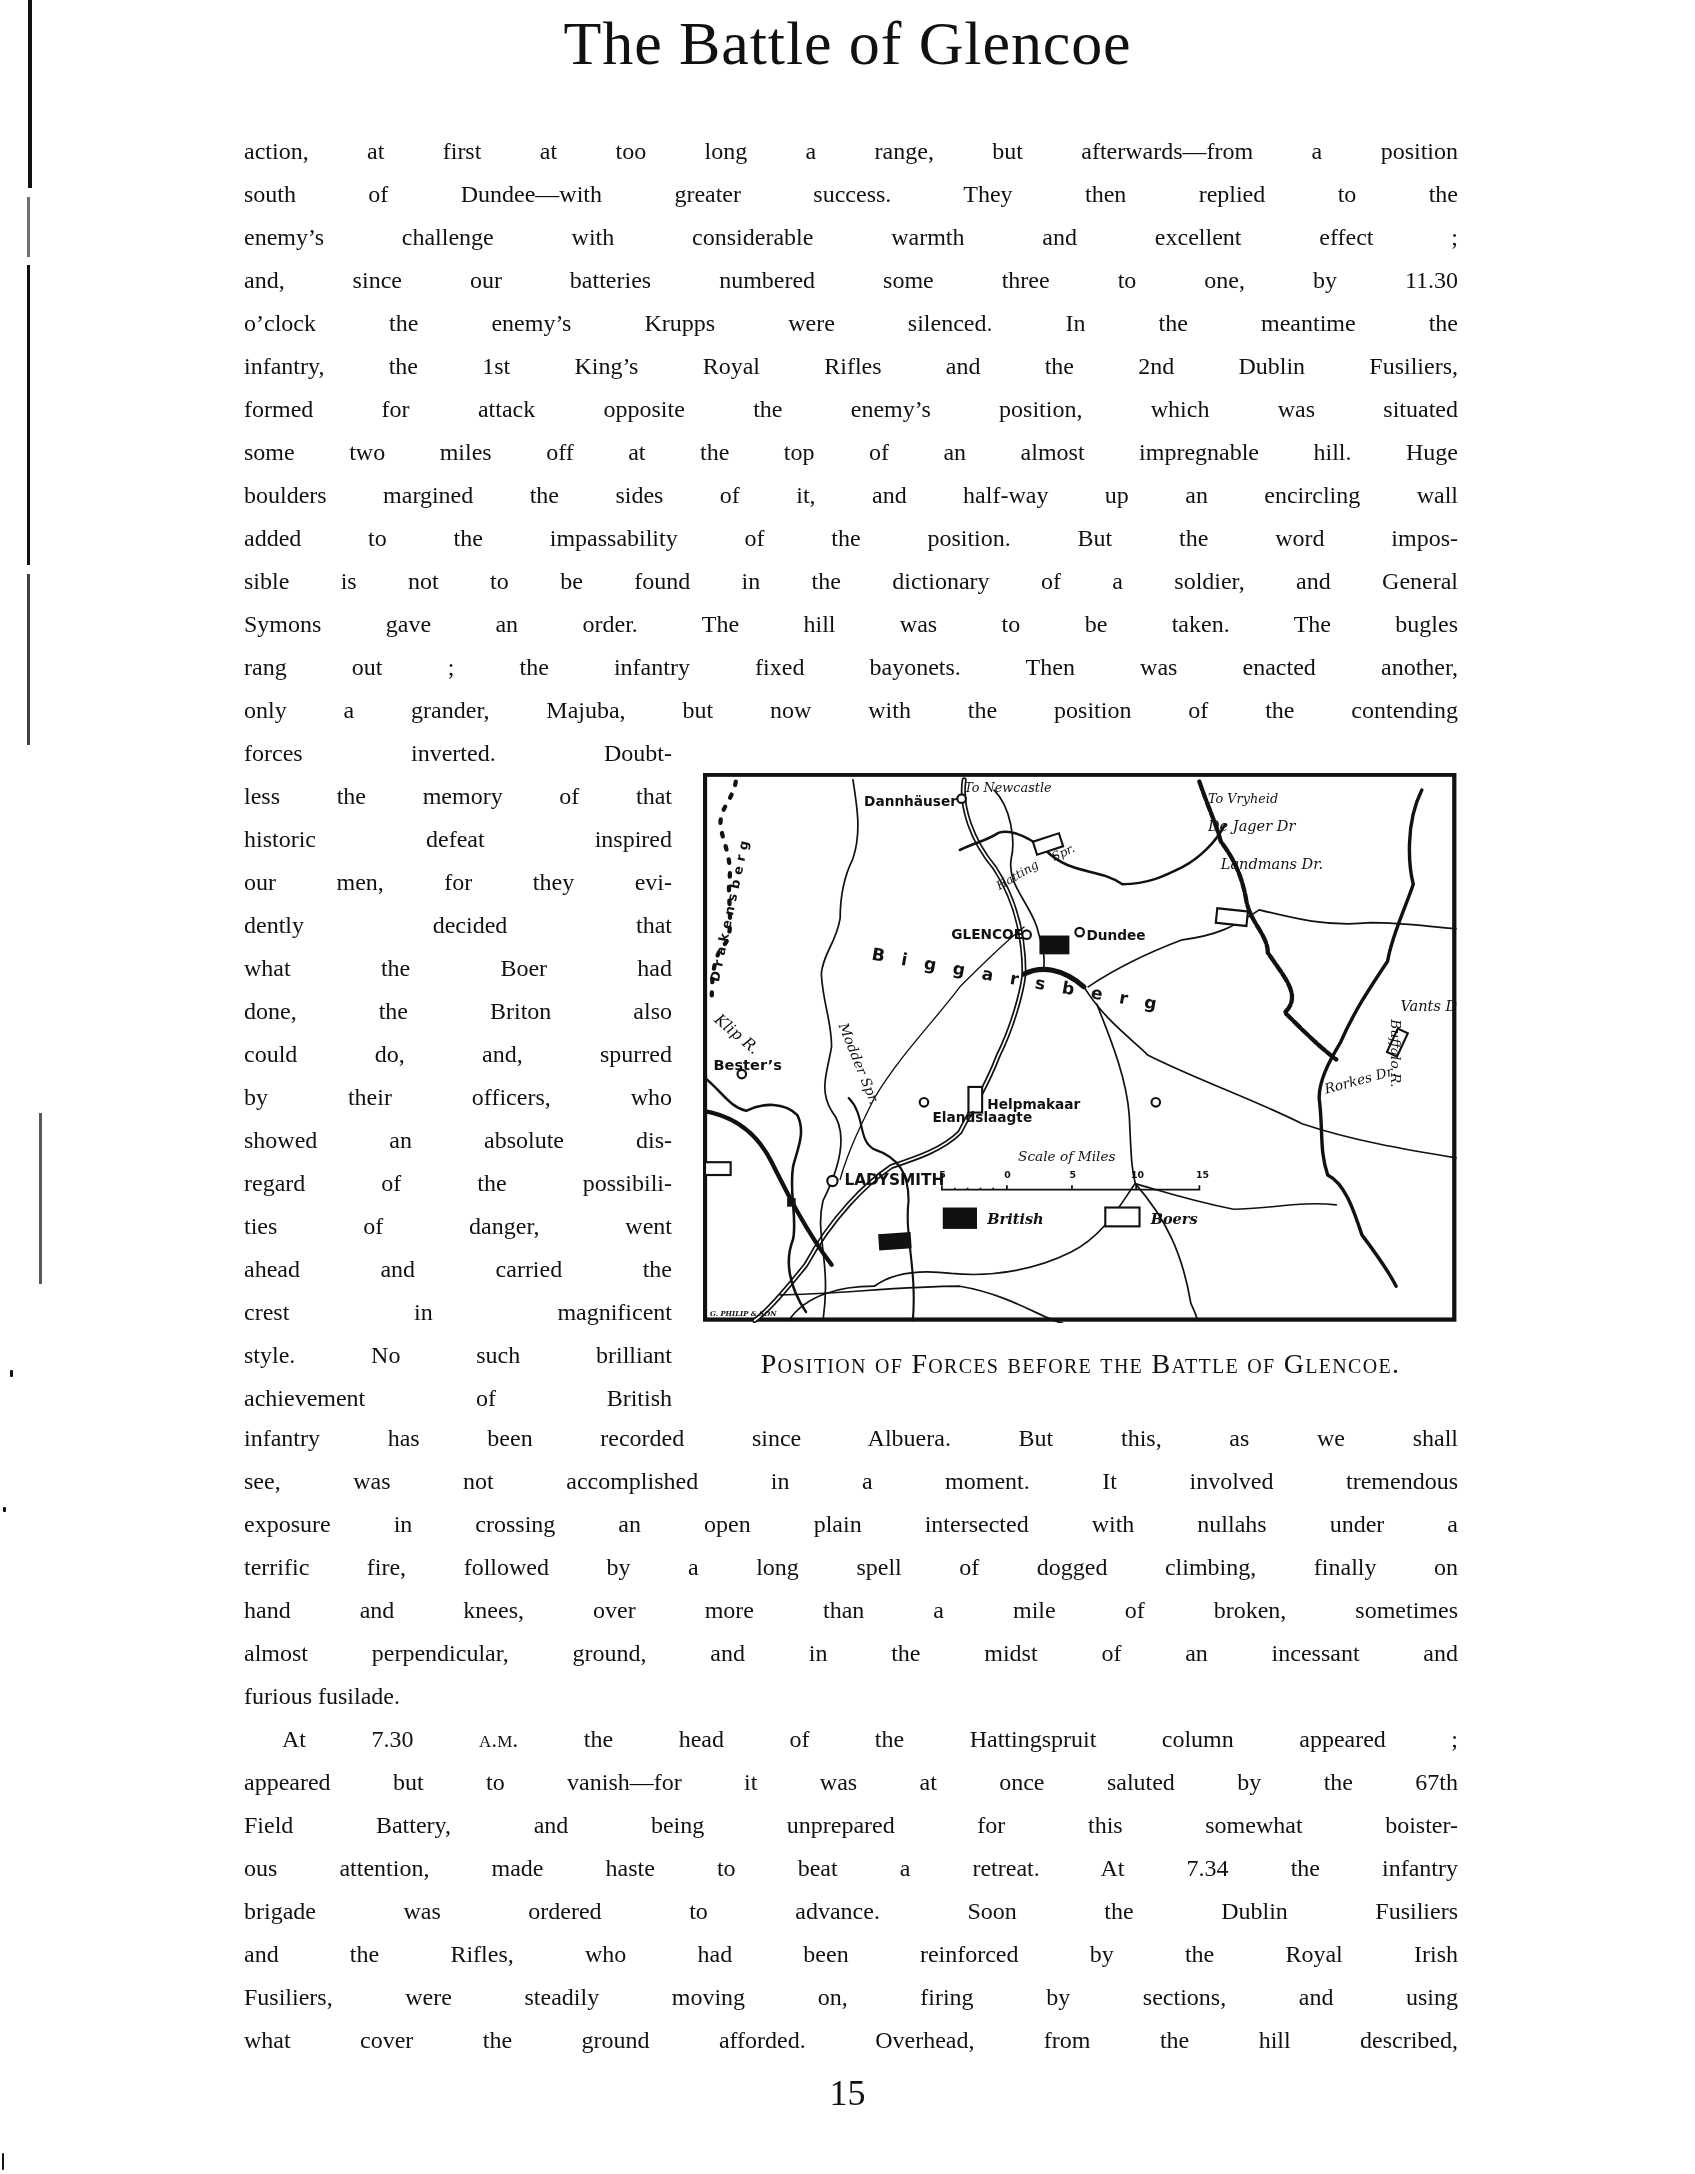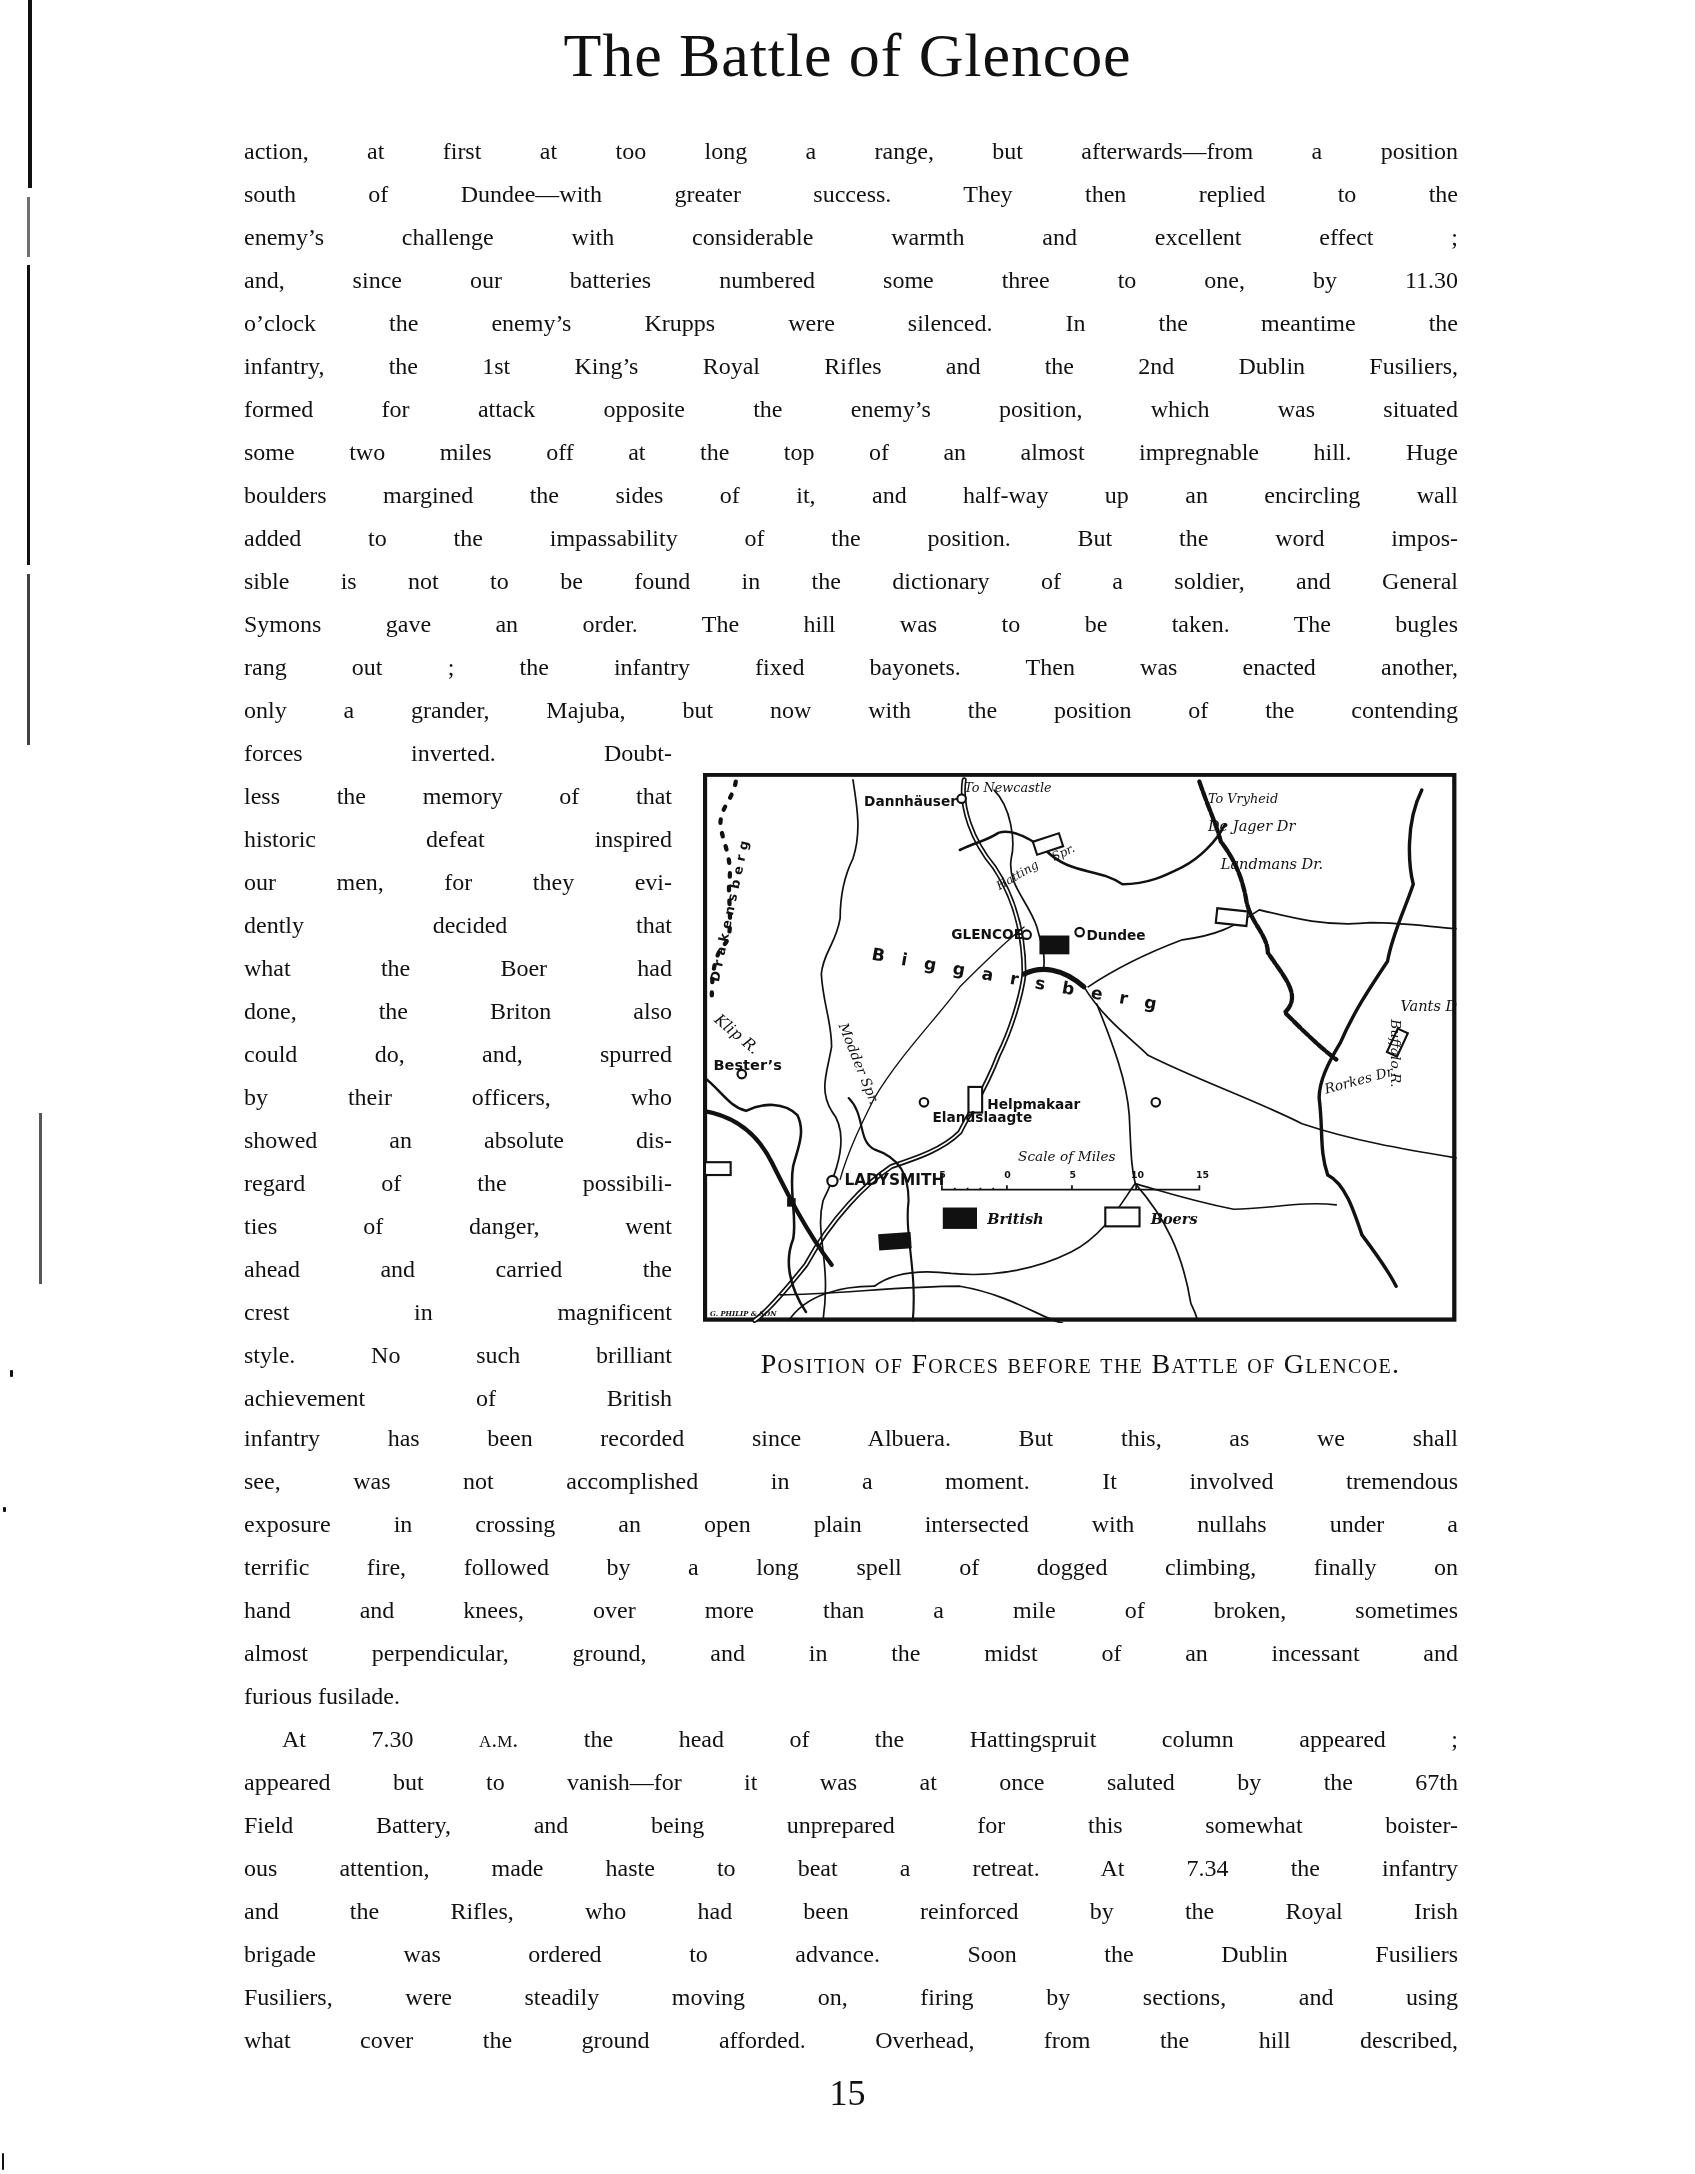--- a/index.html
+++ b/index.html
@@ -1,20 +1,20 @@
 <!DOCTYPE html>
 <html style="font-size:13.7px"><head>
 <meta charset="utf-8">
 <style>
   html, body { margin:0; padding:0; background:#ffffff; }
   body { width:1695px; height:2174px; position:relative; overflow:hidden; color:#111; font-family:"Liberation Serif","DejaVu Serif",serif; }
   .scan-edge { position:absolute; left:27px; top:0; width:5.1px; height:1284px; }
   .scan-edge i { position:absolute; left:0; width:100%; background:#111; display:block; }
   .speck { position:absolute; background:#111; border-radius:0.9px; }
-  .title { position:absolute; left:0; width:1695px; top:24px; text-align:center; font-size:62px; letter-spacing:0.9px; line-height:1; }
+  .title { position:absolute; left:0; width:1695px; top:12px; text-align:center; font-size:62px; letter-spacing:0.9px; line-height:1; }
   .body-block { position:absolute; left:244px; width:1214px; font-size:24px; line-height:43px; }
   .line { display:block; height:43px; white-space:nowrap; text-align:justify; text-align-last:justify; overflow:hidden; }
   .line.last { text-align-last:left; }
   .line.indent { text-indent:38px; }
   #block-top { top:130px; }
   #block-left { top:732px; width:428px; }
   #block-bottom { top:1377px;margin-top:40px; }
   .sc { font-variant:small-caps; }
   .map-figure { position:absolute; left:703px; top:773px; width:755px; height:550px; }
   .map-figure svg { width:755px; height:550px; display:block; }
@@ -80,22 +80,22 @@
   <span class="line">see, was not accomplished in a moment.  It involved tremendous</span>
   <span class="line">exposure in crossing an open plain intersected with nullahs under a</span>
   <span class="line">terrific fire, followed by a long spell of dogged climbing, finally on</span>
   <span class="line">hand and knees, over more than a mile of broken, sometimes</span>
   <span class="line">almost perpendicular, ground, and in the midst of an incessant and</span>
   <span class="line last">furious fusilade.</span>
   <span class="line indent"><span>At 7.30 </span><span class="sc">a.m.</span><span> the head of the Hattingspruit column appeared ;</span></span>
   <span class="line">appeared but to vanish—for it was at once saluted by the 67th</span>
   <span class="line">Field Battery, and being unprepared for this somewhat boister-</span>
   <span class="line">ous attention, made haste to beat a retreat.  At 7.34 the infantry</span>
+  <span class="line">brigade was ordered to advance.  Soon the Dublin Fusiliers</span>
   <span class="line">and the Rifles, who had been reinforced by the Royal Irish</span>
-  <span class="line">brigade was ordered to advance.  Soon the Dublin Fusiliers</span>
   <span class="line">Fusiliers, were steadily moving on, firing by sections, and using</span>
   <span class="line">what cover the ground afforded.  Overhead, from the hill described,</span>
 </div>
 
 <div class="map-figure">
   <svg viewBox="0 0 882 643" xmlns="http://www.w3.org/2000/svg">
     <rect x="2" y="2" width="876" height="637" fill="#fff" stroke="#111" stroke-width="5"></rect>
     <g fill="none" stroke="#111" stroke-linecap="round">
 
       <path d="M38,10 C35,30 20,40 20,60 C22,80 35,100 30,130 C30,160 35,190 25,200 C15,210 10,230 10,260" stroke-width="5" stroke-dasharray="4,12"></path>

